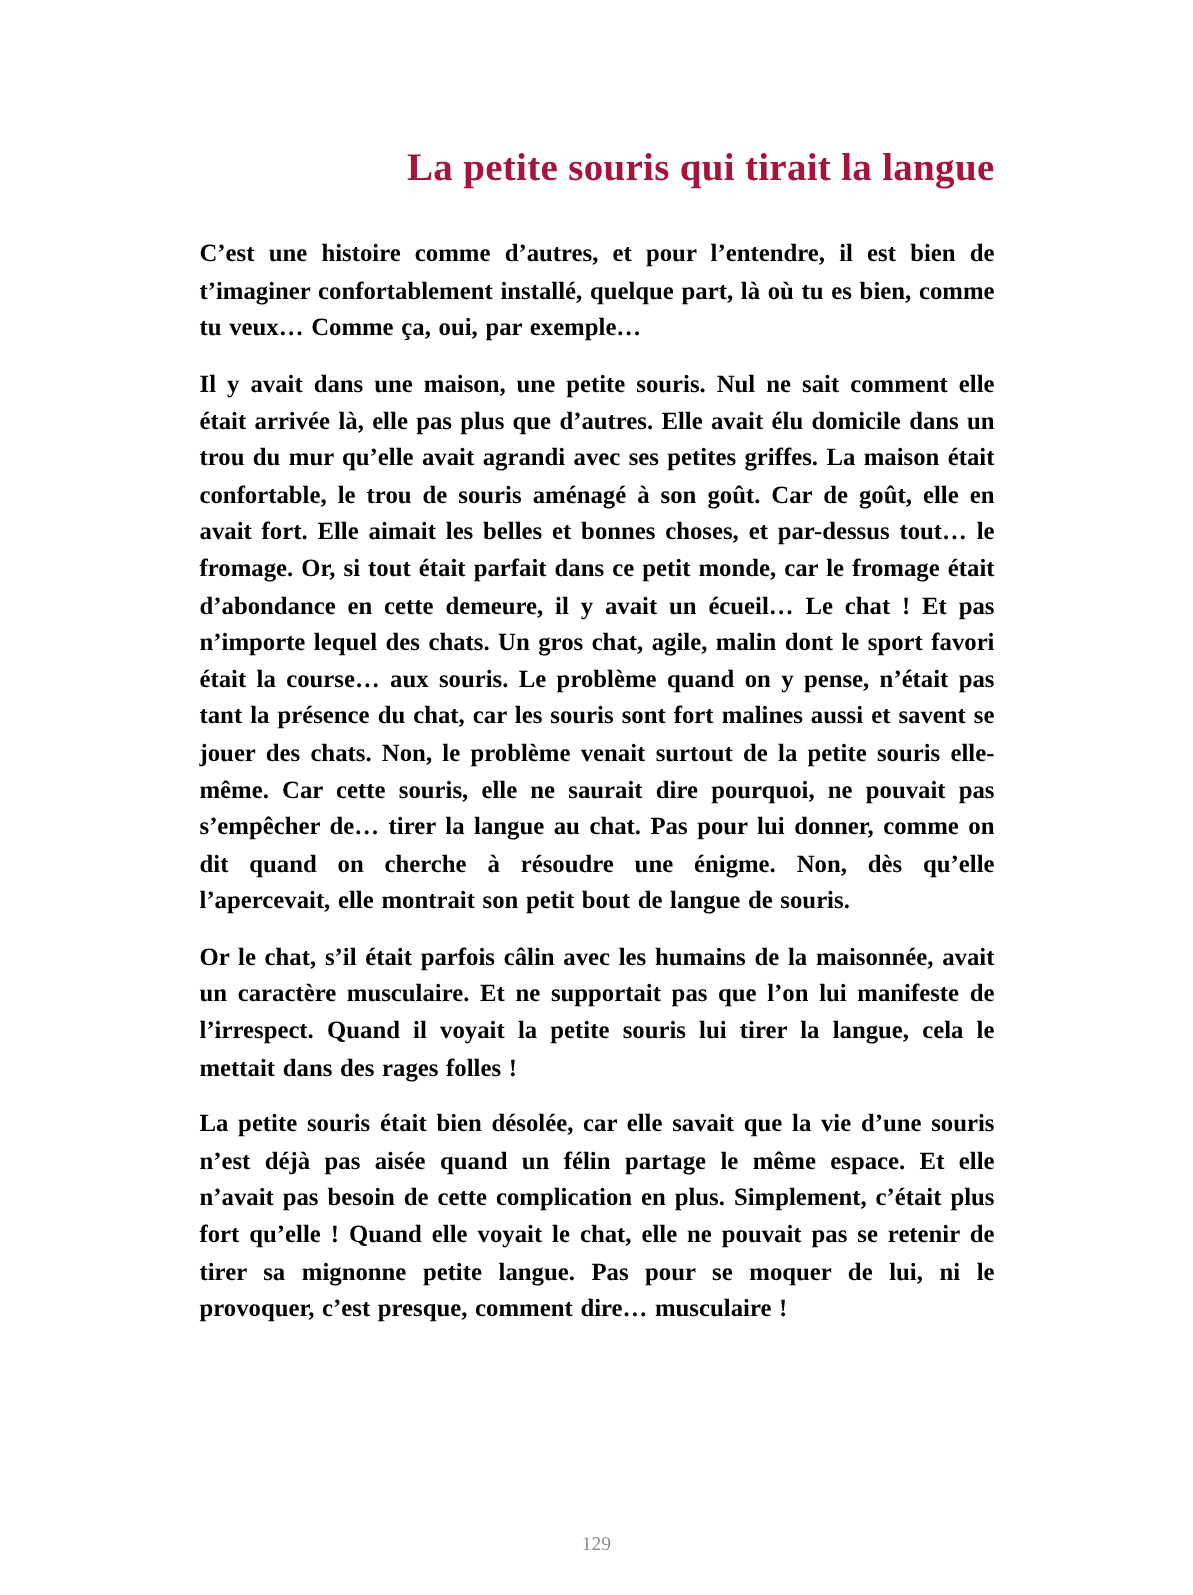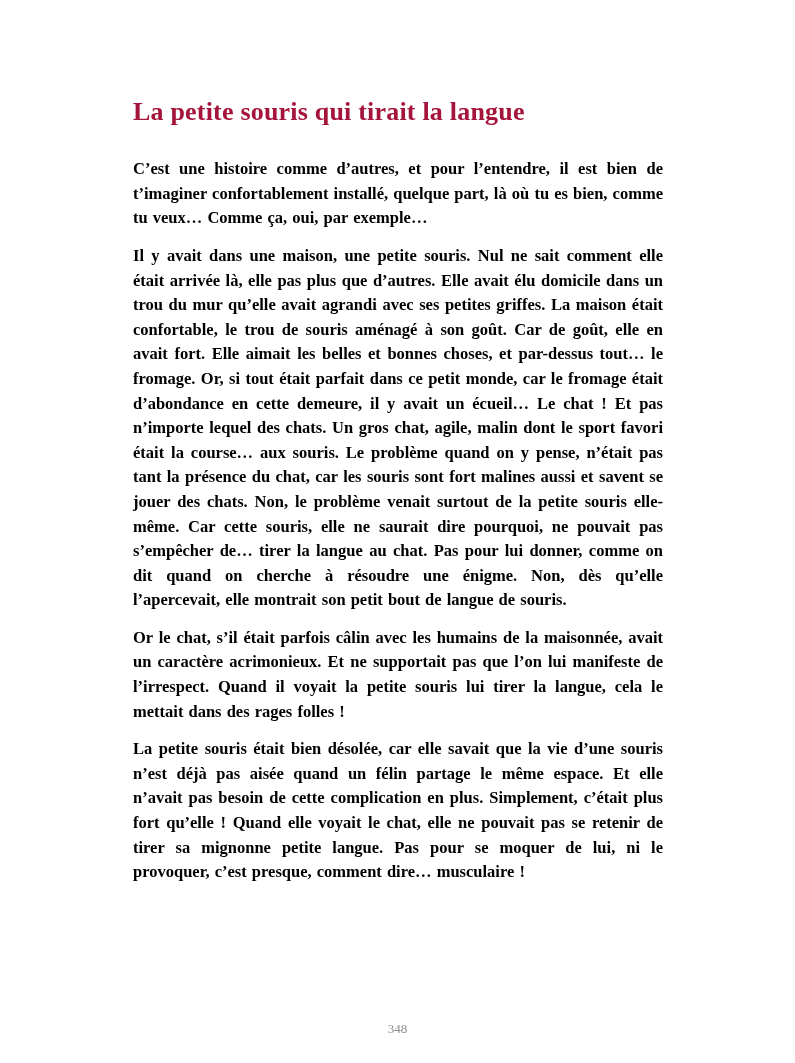--- a/index.html
+++ b/index.html
@@ -19,21 +19,21 @@
   }
   .content {
     position: absolute;
     top: 96px;
     left: 133px;
     width: 530px;
   }
   .title {
     font-size: 26px;
     font-weight: bold;
-    text-align: left;
+    text-align: right;
     color: #a5143a;
     margin: 0 0 30px 0;
     line-height: 1.2;
     letter-spacing: 0.2px;
   }
   .para {
     font-size: 16.5px;
     line-height: 24.6px;
     text-align: justify;
     margin: 0 0 13px 0;
@@ -52,17 +52,17 @@
   }
 </style>
 </head>
 <body>
 
 <div class="page">
   <div class="content">
     <h1 class="title">La petite souris qui tirait la langue</h1>
     <p class="para">C’est une histoire comme d’autres, et pour l’entendre, il est bien de t’imaginer confortablement installé, quelque part, là où tu es bien, comme tu veux… Comme ça, oui, par exemple…</p>
     <p class="para">Il y avait dans une maison, une petite souris. Nul ne sait comment elle était arrivée là, elle pas plus que d’autres. Elle avait élu domicile dans un trou du mur qu’elle avait agrandi avec ses petites griffes. La maison était confortable, le trou de souris aménagé à son goût. Car de goût, elle en avait fort. Elle aimait les belles et bonnes choses, et par-dessus tout… le fromage. Or, si tout était parfait dans ce petit monde, car le fromage était d’abondance en cette demeure, il y avait un écueil… Le chat ! Et pas n’importe lequel des chats. Un gros chat, agile, malin dont le sport favori était la course… aux souris. Le problème quand on y pense, n’était pas tant la présence du chat, car les souris sont fort malines aussi et savent se jouer des chats. Non, le problème venait surtout de la petite souris elle-même. Car cette souris, elle ne saurait dire pourquoi, ne pouvait pas s’empêcher de… tirer la langue au chat. Pas pour lui donner, comme on dit quand on cherche à résoudre une énigme. Non, dès qu’elle l’apercevait, elle montrait son petit bout de langue de souris.</p>
-    <p class="para">Or le chat, s’il était parfois câlin avec les humains de la maisonnée, avait un caractère acrimonieux. Et ne supportait pas que l’on lui manifeste de l’irrespect. Quand il voyait la petite souris lui tirer la langue, cela le mettait dans des rages folles !</p>
+    <p class="para">Or le chat, s’il était parfois câlin avec les humains de la maisonnée, avait un caractère musculaire. Et ne supportait pas que l’on lui manifeste de l’irrespect. Quand il voyait la petite souris lui tirer la langue, cela le mettait dans des rages folles !</p>
     <p class="para">La petite souris était bien désolée, car elle savait que la vie d’une souris n’est déjà pas aisée quand un félin partage le même espace. Et elle n’avait pas besoin de cette complication en plus. Simplement, c’était plus fort qu’elle ! Quand elle voyait le chat, elle ne pouvait pas se retenir de tirer sa mignonne petite langue. Pas pour se moquer de lui, ni le provoquer, c’est presque, comment dire… musculaire !</p>
   </div>
-  <div class="page-number">348</div>
+  <div class="page-number">129</div>
 </div>
 
 </body></html>

